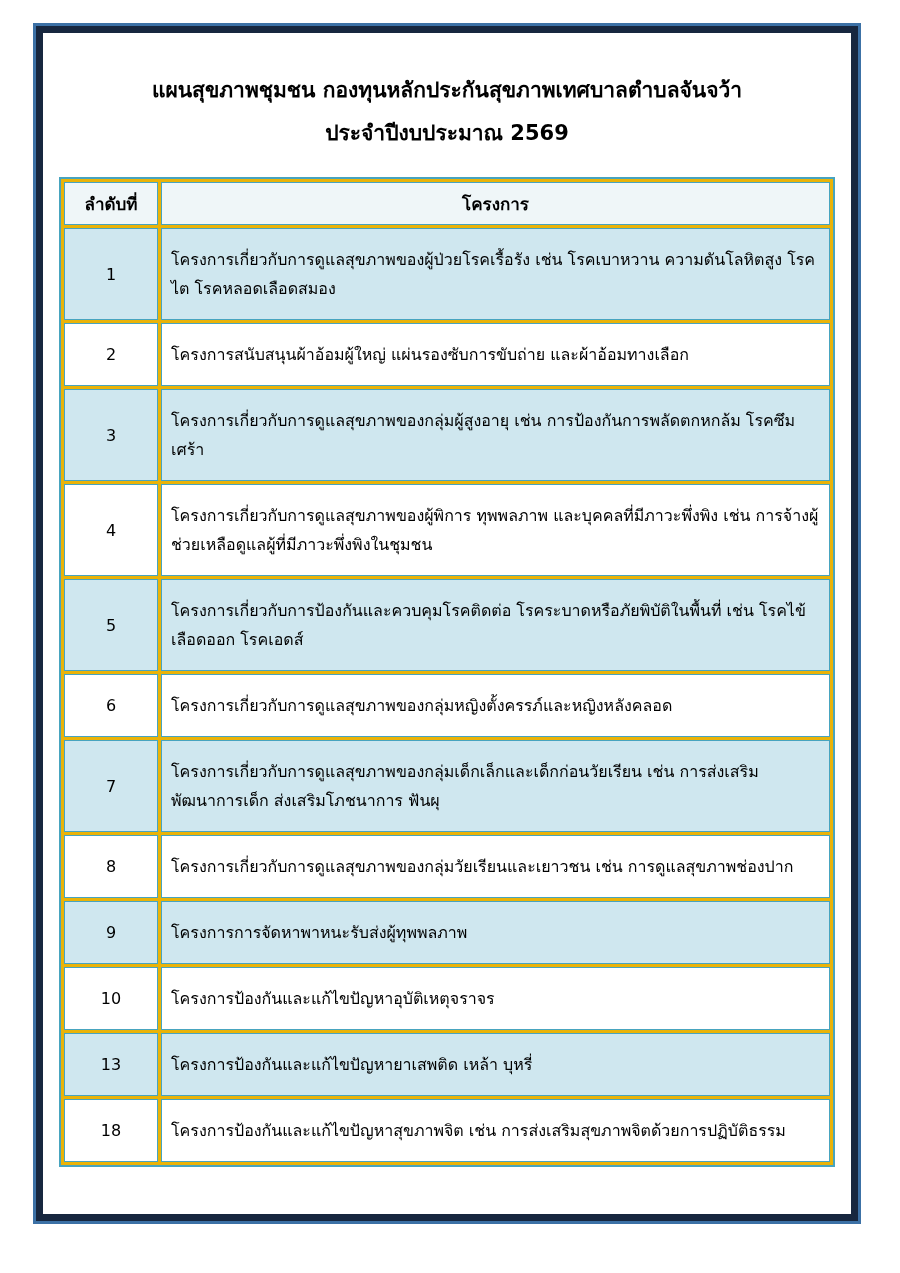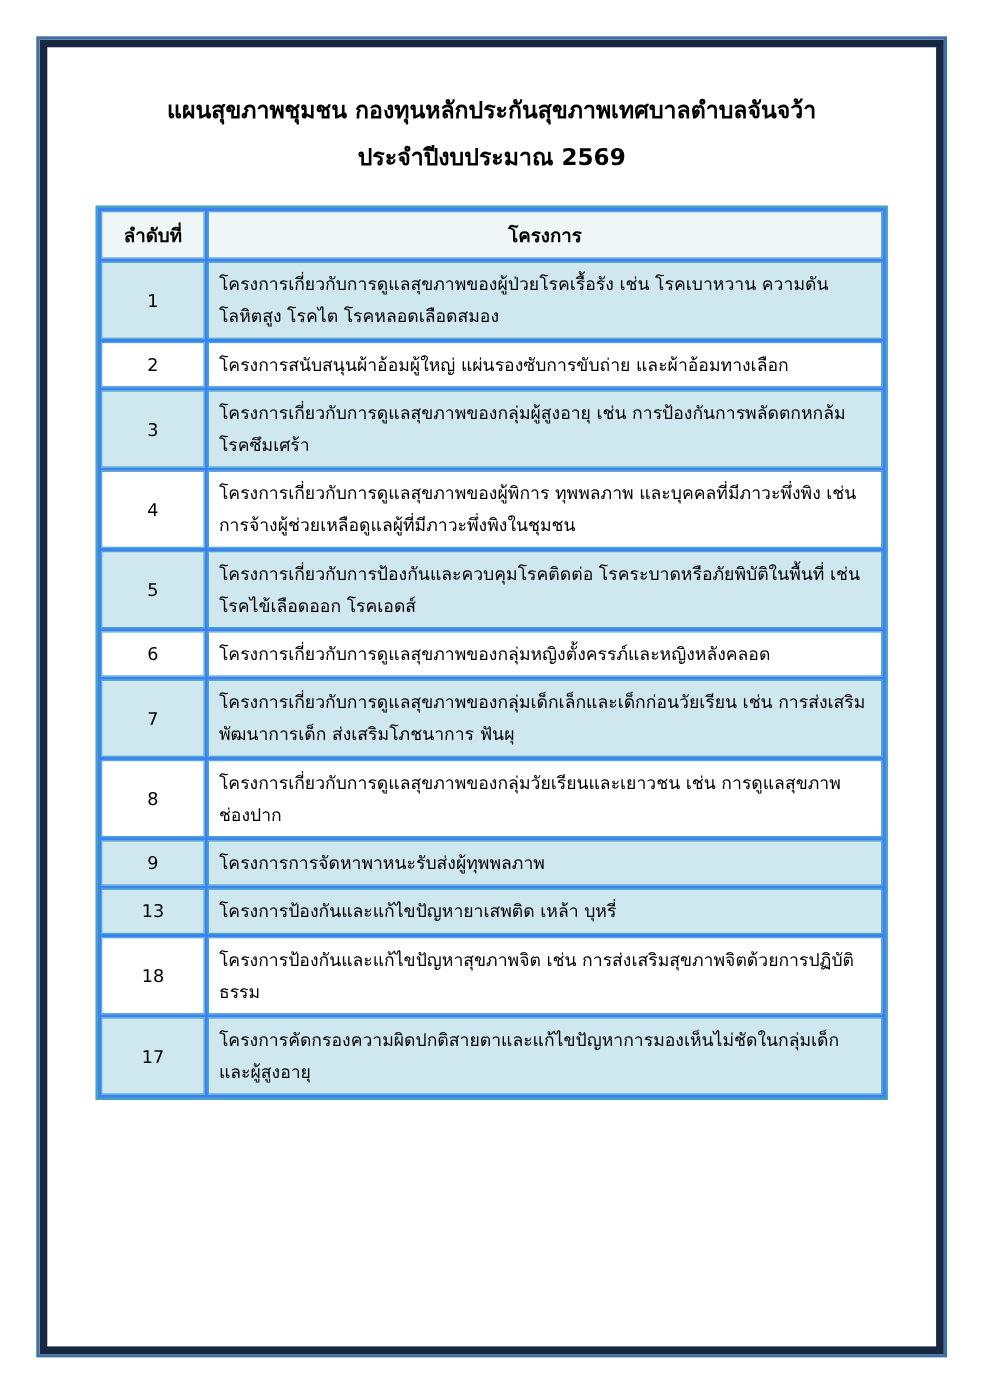--- a/index.html
+++ b/index.html
@@ -10,21 +10,21 @@
   body {
     width: 900px;
     height: 1273px;
     position: relative;
     font-family: "DejaVu Sans", sans-serif;
     color: #000000;
   }
   .page-frame {
     position: absolute;
     left: 33px;
-    top: 33px;
+    top: 23px;
     width: 828px;
     height: 1201px;
     border: 3px solid #3c71a6;
     box-sizing: border-box;
   }
   .page-frame-inner {
     position: absolute;
     inset: 0;
     border: 7px solid #17273f;
     box-sizing: border-box;
@@ -35,42 +35,42 @@
     margin: 36px 20px 0 20px;
     text-align: center;
     font-weight: bold;
     font-size: 21px;
     line-height: 2.05;
     color: #000000;
   }
   .doc-title .line { display: block; }
   table.plan-table {
     margin: 22px auto 0 auto;
-    width: 720px;
+    width: 776px;
     border-collapse: separate;
     border-spacing: 3px;
-    background: #3b82f6;
+    background: #eab308;
     border: 2px solid #47a4bf;
     table-layout: fixed;
   }
   .plan-table th {
     background: #eff6f8;
     border: 1.5px solid #47a4bf;
     font-weight: bold;
     font-size: 17px;
     padding: 7px 4px;
     text-align: center;
   }
   .plan-table th.col-order { width: 84px; }
   .plan-table td {
     border: 1.5px solid #47a4bf;
     background: #ffffff;
     font-size: 16px;
     line-height: 29px;
-    padding: 5px 9px;
+    padding: 16px 9px;
     vertical-align: middle;
     word-wrap: break-word;
   }
   .plan-table td.cell-order {
     text-align: center;
     padding: 3px 2px;
   }
   .plan-table tr.alt td { background: #cfe7ef; }
 </style>
 </head>
@@ -121,29 +121,29 @@
     <td class="cell-project">โครงการเกี่ยวกับการดูแลสุขภาพของกลุ่มเด็กเล็กและเด็กก่อนวัยเรียน เช่น การส่งเสริมพัฒนาการเด็ก ส่งเสริมโภชนาการ ฟันผุ</td>
   </tr>
           <tr>
     <td class="cell-order">8</td>
     <td class="cell-project">โครงการเกี่ยวกับการดูแลสุขภาพของกลุ่มวัยเรียนและเยาวชน เช่น การดูแลสุขภาพช่องปาก</td>
   </tr>
           <tr class="alt">
     <td class="cell-order">9</td>
     <td class="cell-project">โครงการการจัดหาพาหนะรับส่งผู้ทุพพลภาพ</td>
   </tr>
+          <tr>
+    <td class="cell-order">10</td>
+    <td class="cell-project">โครงการป้องกันและแก้ไขปัญหาอุบัติเหตุจราจร</td>
+  </tr>
           <tr class="alt">
     <td class="cell-order">13</td>
     <td class="cell-project">โครงการป้องกันและแก้ไขปัญหายาเสพติด เหล้า บุหรี่</td>
   </tr>
           <tr>
     <td class="cell-order">18</td>
     <td class="cell-project">โครงการป้องกันและแก้ไขปัญหาสุขภาพจิต เช่น การส่งเสริมสุขภาพจิตด้วยการปฏิบัติธรรม</td>
   </tr>
-          <tr class="alt">
-    <td class="cell-order">17</td>
-    <td class="cell-project">โครงการคัดกรองความผิดปกติสายตาและแก้ไขปัญหาการมองเห็นไม่ชัดในกลุ่มเด็ก และผู้สูงอายุ</td>
-  </tr>
         </tbody>
     </table>
 
   </div>
 </div>
 
 </body></html>

